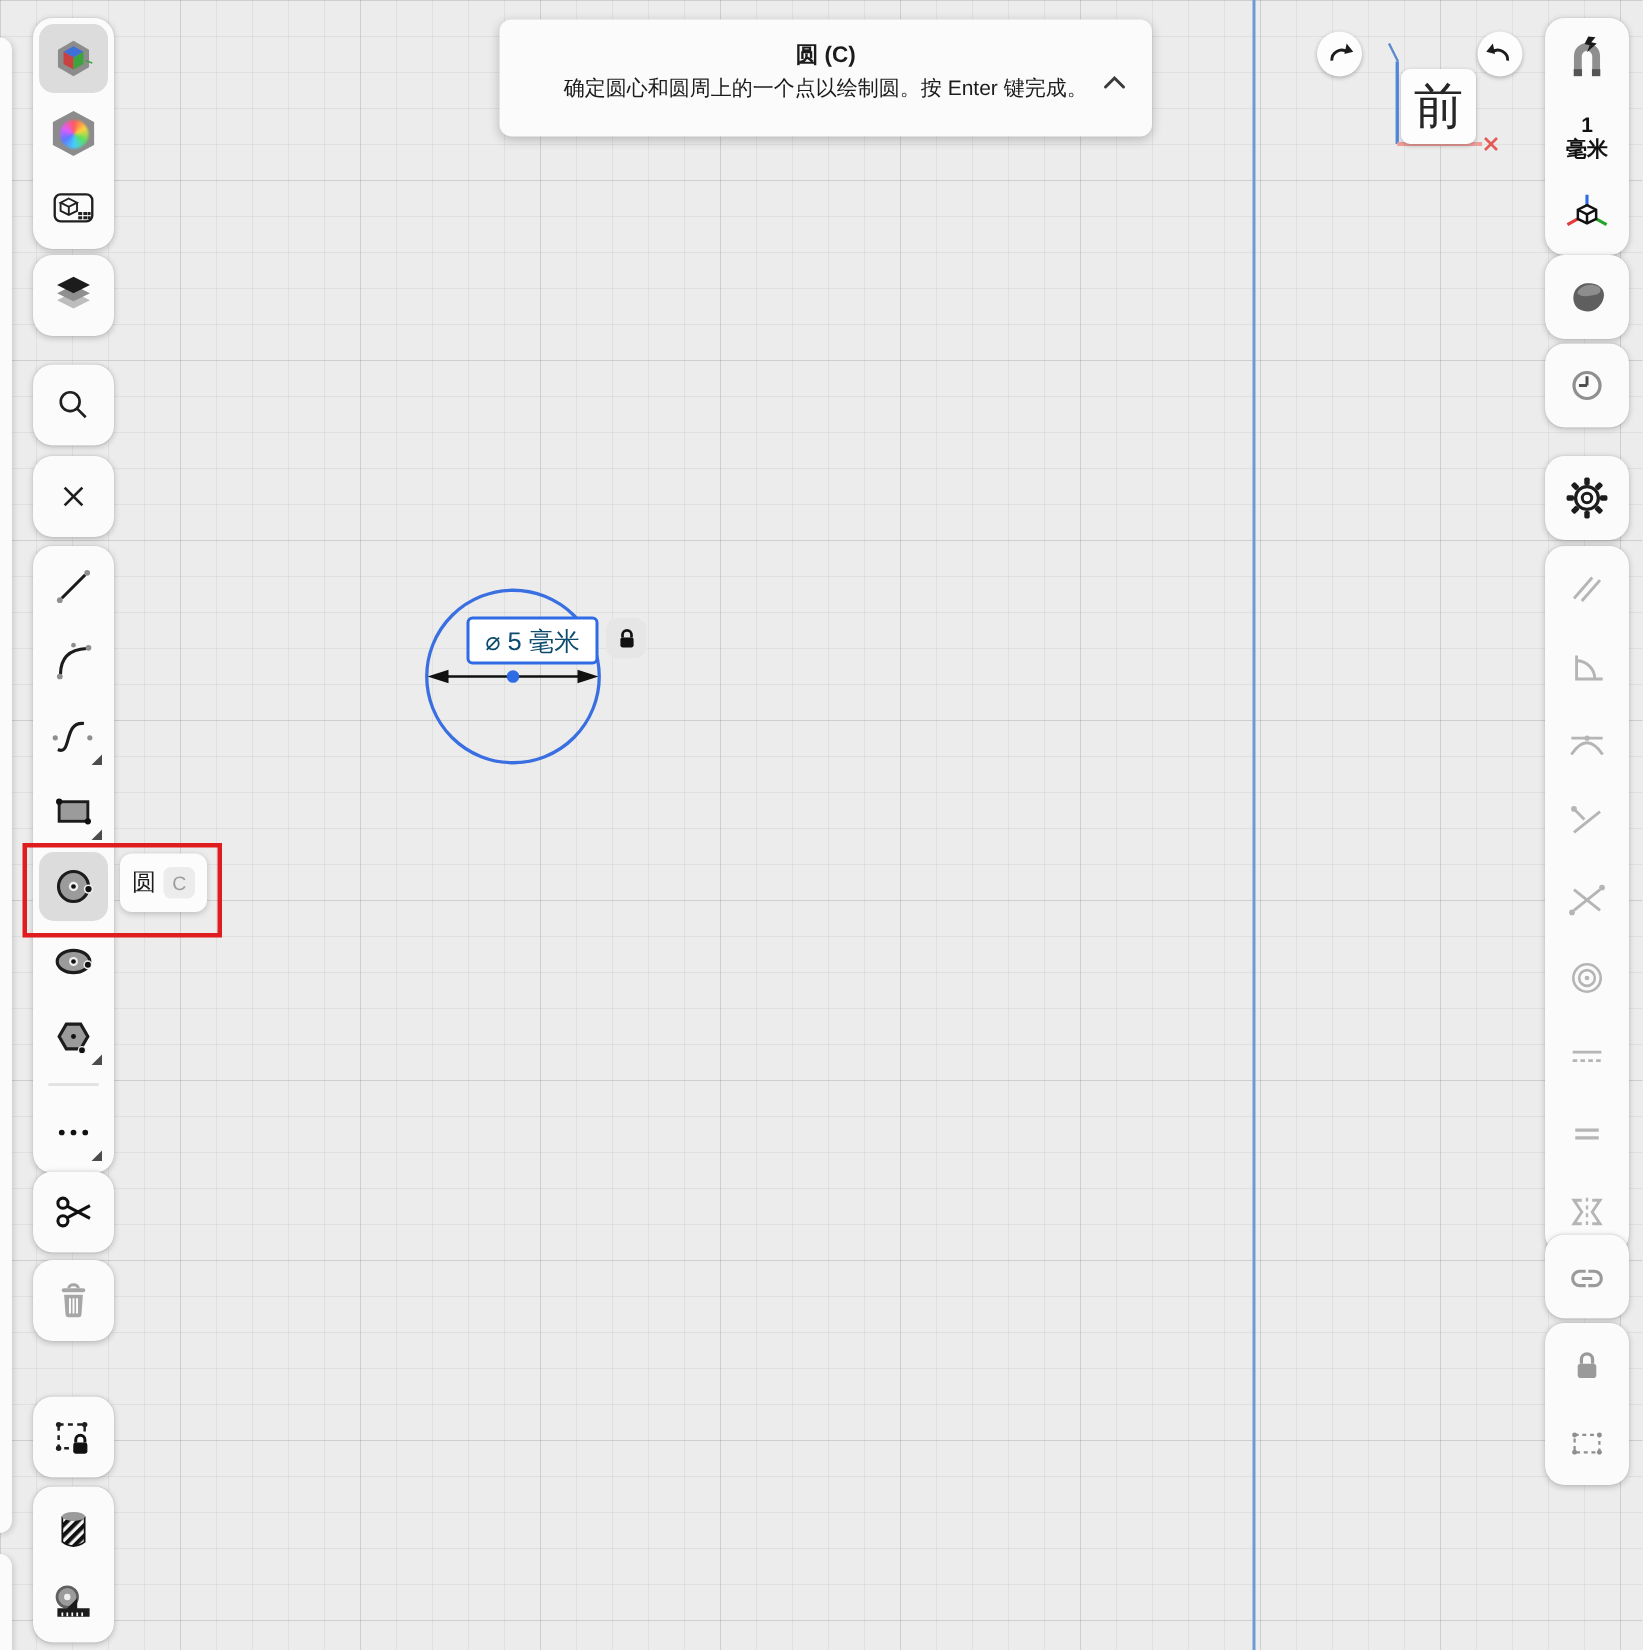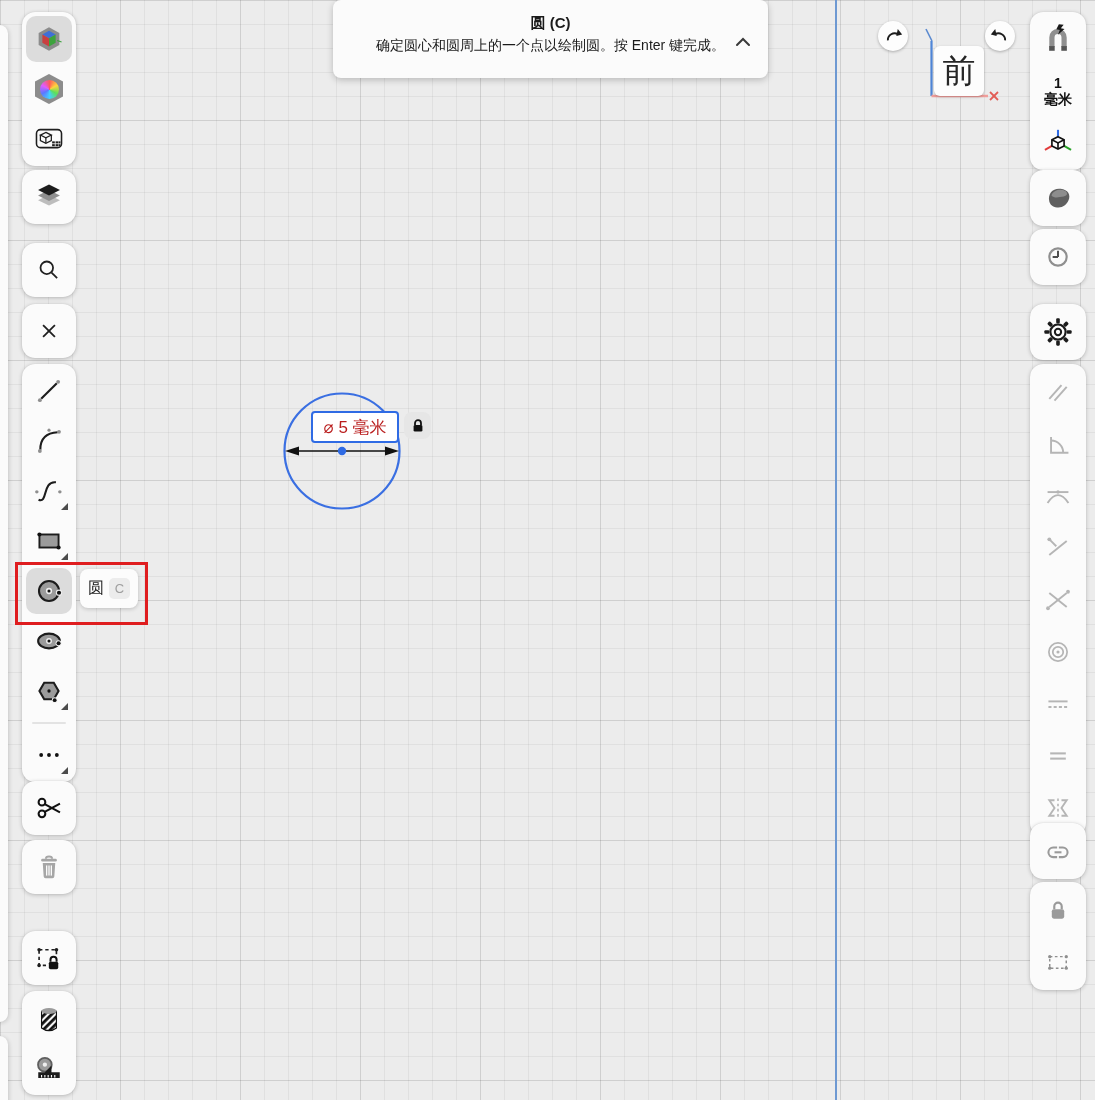--- a/index.html
+++ b/index.html
@@ -30,37 +30,37 @@
   .btn.selected{background:#dcdcdc;}
   .btn svg{display:block;}
   .corner{position:absolute;right:4px;bottom:4px;width:0;height:0;
     border-bottom:7px solid #4c4c4c;border-left:7px solid transparent;}
   .divider{width:34px;height:2px;background:#e3e3e3;border-radius:1px;margin:6px 0;flex:none;}
   .grid-label{width:48px;height:46px;margin:2px 0;display:flex;flex-direction:column;
     align-items:center;justify-content:center;font-weight:bold;font-size:14px;
     line-height:1.15;color:#111;text-align:center;}
   .round-btn{position:absolute;width:30px;height:30px;border-radius:50%;background:#fdfdfd;
     box-shadow:0 1px 3px rgba(0,0,0,0.28);display:flex;align-items:center;justify-content:center;z-index:4;}
-  .banner{position:absolute;left:333px;top:0;width:435px;height:78px;background:#fbfbfb;
+  .banner{position:absolute;left:333px;top:13px;width:435px;height:78px;background:#fbfbfb;
     border-radius:8px;box-shadow:0 2px 7px rgba(0,0,0,0.22);z-index:6;text-align:center;color:#1b1b1b;}
   .banner .t{margin-top:14px;font-size:15px;font-weight:bold;}
   .banner .d{margin-top:4px;font-size:14px;}
   .banner .chev{position:absolute;right:16px;top:36px;width:18px;height:12px;}
   .hl-red{position:absolute;left:15px;top:562px;width:127px;height:57px;
     border:3px solid #df1d1f;z-index:8;}
   .flyout{position:absolute;left:80px;top:569px;width:58px;height:39px;background:#fcfcfc;
     border-radius:8px;box-shadow:0 1px 4px rgba(0,0,0,0.2);display:flex;align-items:center;
     justify-content:center;gap:5px;z-index:9;}
   .flyout .lbl{font-size:16px;color:#1b1b1b;}
   .flyout .key{width:21px;height:21px;background:#ececec;border-radius:5px;display:flex;
     align-items:center;justify-content:center;font-size:13px;color:#9e9e9e;}
   .sketch{position:absolute;left:0;top:0;z-index:2;pointer-events:none;}
   .dim-input{position:absolute;left:311px;top:411px;width:84px;height:28px;background:#fff;
     border:2px solid #2f6be4;border-radius:4px;display:flex;align-items:center;
-    justify-content:center;font-size:17px;color:#b91c1c;z-index:5;}
+    justify-content:center;font-size:17px;color:#0c4a6e;z-index:5;}
   .dim-lock{position:absolute;left:404px;top:412px;width:27px;height:27px;background:#e6e6e6;
     border-radius:8px;display:flex;align-items:center;justify-content:center;z-index:5;}
   .gizmo{position:absolute;left:920px;top:16px;width:84px;height:92px;z-index:5;}
   .gizmo-badge{position:absolute;left:14px;top:30px;width:50px;height:50px;background:#fdfdfd;
     border-radius:6px;box-shadow:0 1px 3px rgba(0,0,0,0.22);display:flex;align-items:center;
     justify-content:center;font-size:33px;font-weight:500;color:#262626;}
   .hexwrap{width:28px;height:30px;background:#8c8c8c;display:flex;align-items:center;
     justify-content:center;clip-path:polygon(50% 0,100% 25%,100% 75%,50% 100%,0 75%,0 25%);}
   .cwheel{width:19px;height:19px;border-radius:50%;
     background:conic-gradient(#ff5a5a,#ffd43d,#5be05b,#44cfff,#5b78ff,#e05bff,#ff5a5a);

